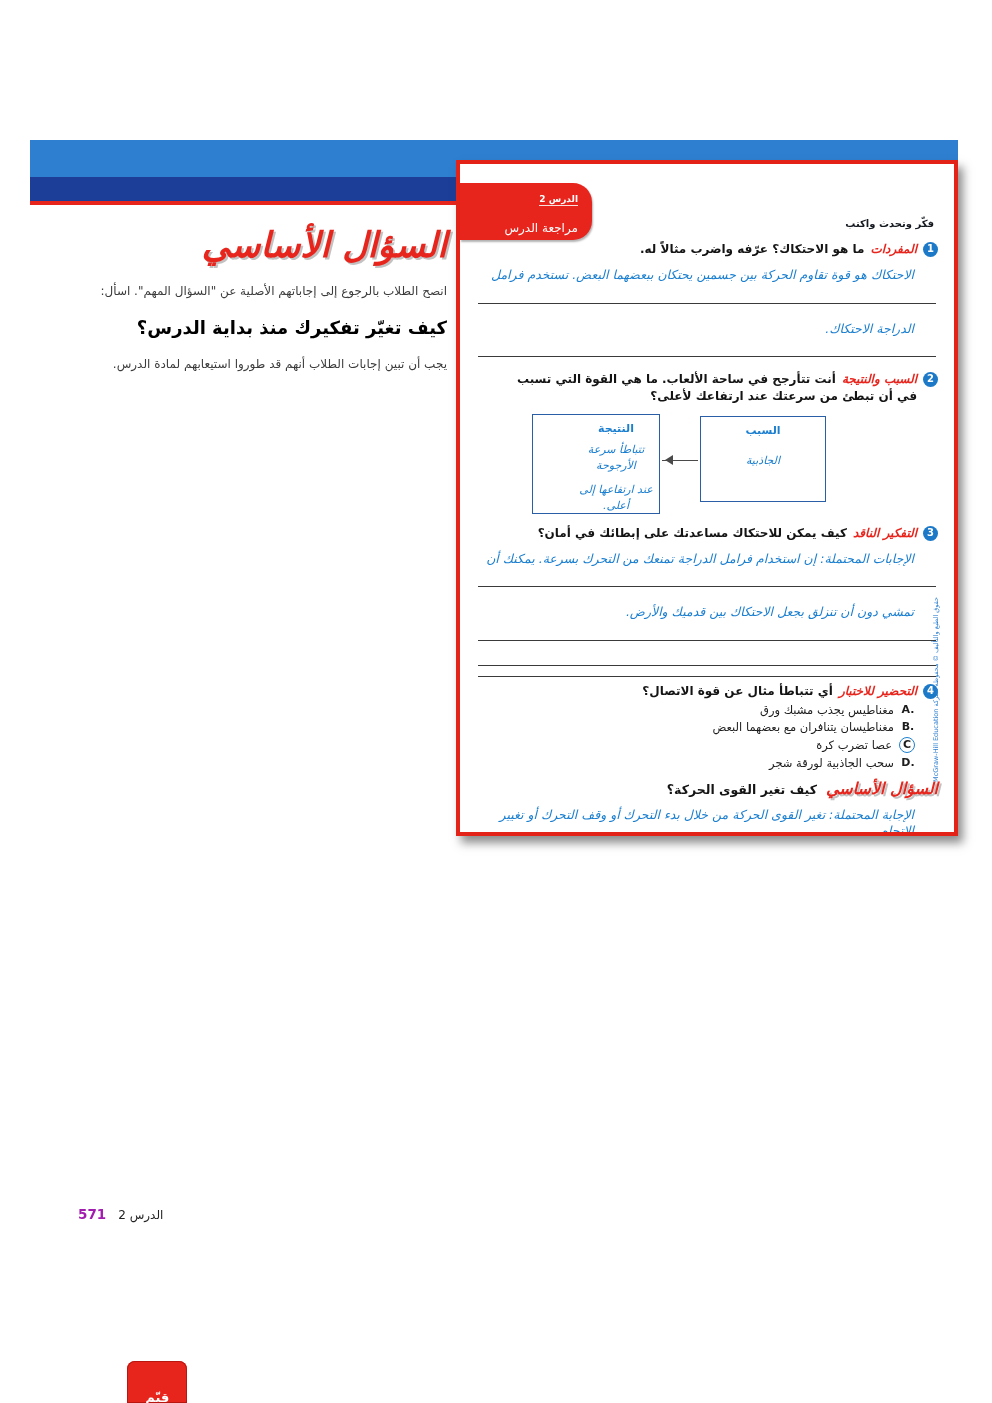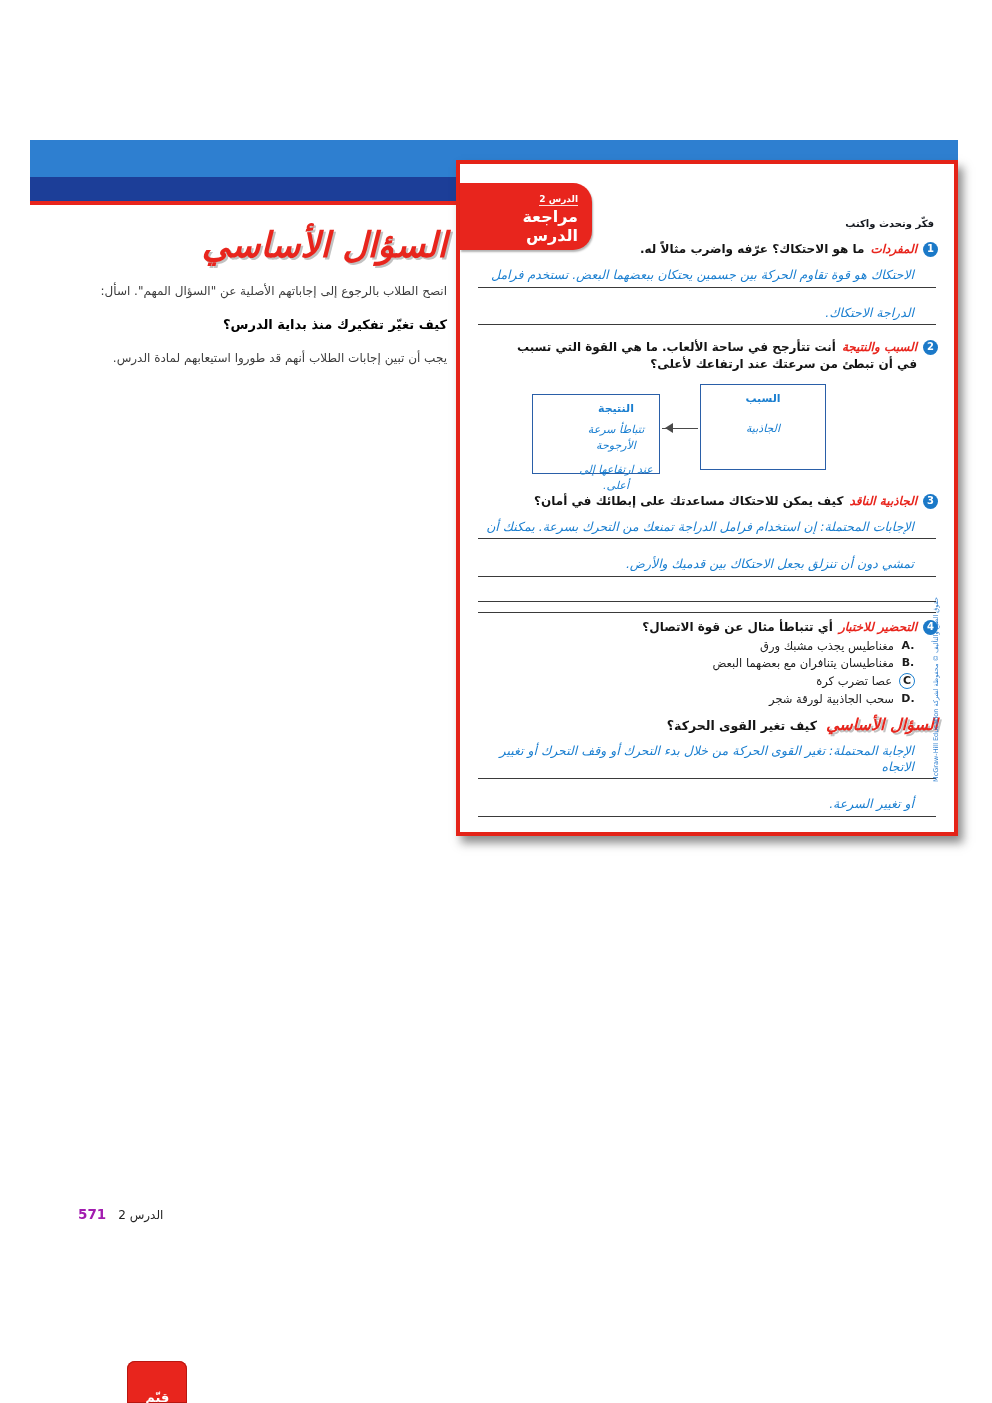--- a/index.html
+++ b/index.html
@@ -15,55 +15,55 @@
   .tab-active { background:#e8251d; color:#ffffff; border-radius:8px 8px 0 0; height:42px;
                 line-height:42px; padding:16px 18px; font-size:13px; letter-spacing:1px;
                 box-shadow:0 0 0 1px #b81710 inset; }
   .red-rule { position:absolute; left:30px; top:201px; width:428px; height:4px; background:#e8251d; }
 
   
   .teacher { position:absolute; left:75px; top:226px; width:372px; direction:rtl; text-align:right; }
   .fancy { color:#e8251d; font-weight:bold; font-style:italic; text-shadow:2px 2px 0 #c2c2c2; }
   .teacher-title { font-size:35px; line-height:1.1; padding-left:6px; }
   .teacher p { font-size:12px; color:#3c3c3c; line-height:1.85; margin-top:15px; text-align:justify; }
-  .teacher .bold-q { font-size:13px; font-weight:bold; color:#000; margin-top:15px; }
+  .teacher .bold-q { font-size:18px; font-weight:bold; color:#000; margin-top:15px; }
 
   
   .sheet { position:absolute; left:456px; top:160px; width:502px; height:676px; background:#ffffff;
            border:4px solid #e42318; box-shadow:5px 7px 9px rgba(50,50,50,0.55); overflow:hidden; }
   .lesson-tab { position:absolute; left:460px; top:183px; width:132px; background:#e8251d;
                 border-radius:0 19px 19px 0; color:#fff; direction:rtl; padding:4px 14px 5px 8px;
                 z-index:6; box-shadow:1px 2px 2px rgba(0,0,0,0.3); }
   .lesson-tab .l1 { font-size:9px; font-weight:bold; display:inline-block;
                     border-bottom:1px solid rgba(255,255,255,0.85); padding-bottom:1px; }
-  .lesson-tab .l2 { font-size:16px; font-weight:bold; margin-top:1px; }
+  .lesson-tab .l2 { font-size:12px; font-weight:normal; margin-top:15px; }
 
   .sheet-inner { position:absolute; inset:0; padding:54px 16px 8px 14px; direction:rtl; }
   .sheet-heading { font-size:10px; font-weight:bold; color:#14181f; margin:0 4px 12px 0; }
 
   .q-line { display:flex; align-items:flex-start; gap:6px; font-size:12px; line-height:1.45; margin-top:0; }
   .qnum { flex:0 0 auto; width:15px; height:15px; border-radius:50%; background:#1b79c8; color:#fff;
           font-size:10px; font-weight:bold; display:flex; align-items:center; justify-content:center; margin-top:1px; }
   .qlabel { color:#e8251d; font-weight:bold; font-style:italic; white-space:nowrap; }
   .qtext { font-weight:bold; color:#141414; }
   .q-cont { padding-right:21px; font-weight:bold; font-size:12px; color:#141414; line-height:1.45; }
 
   .ans { color:#1b7fd0; font-style:italic; font-size:12.5px; border-bottom:1.6px solid #3a3a3a;
-         padding:3px 22px 3px 0; margin:6px 2px 14px 4px; min-height:17px; line-height:1.3; }
+         padding:3px 22px 19px 0; margin:6px 2px 14px 4px; min-height:17px; line-height:1.3; }
   .ans.gap { margin-top:11px; }
   .blank-line { border-bottom:1.4px solid #3a3a3a; height:11px; margin:0 2px 0 4px; }
 
   .q2 { margin-top:12px; }
   .q3 { margin-top:9px; }
   .q4 { margin-top:6px; }
 
   .diagram { position:relative; height:104px; margin-top:6px; }
   .dbox { position:absolute; border:1.6px solid #2a5fa8; background:#fff; text-align:center; }
   .dbox-cause  { right:112px; top:4px;  width:126px; height:86px; }
-  .dbox-effect { right:278px; top:14px;  width:128px; height:80px;padding-left:40px; }
+  .dbox-effect { right:278px; top:2px;  width:128px; height:100px;padding-left:40px; }
   .dtitle { color:#1b7fd0; font-weight:bold; font-size:11px; margin-top:7px; }
   .dans   { color:#1b7fd0; font-style:italic; font-size:11px; line-height:1.5; }
   .dbox-cause .dans { margin-top:16px; }
   .dbox-effect .dans { margin-top:7px; }
   .d-arrow { position:absolute; right:240px; top:48px; width:36px; height:0; border-top:1.8px solid #4a4a4a; }
   .d-arrow::before { content:""; position:absolute; left:-2px; top:-6px; width:0; height:0;
                      border:5px solid transparent; border-right:8px solid #4a4a4a; }
 
   .choice { display:flex; align-items:center; gap:7px; font-size:11.5px; color:#1c1c1c;
             margin-top:3px; padding-right:23px; }
@@ -140,21 +140,21 @@
             <div class="dtitle">النتيجة</div>
             <div class="dans">تتباطأ سرعة الأرجوحة</div>
             <div class="dans">عند ارتفاعها إلى أعلى.</div>
           </div>
         </div>
       </div>
 
       <div class="q q3">
         <div class="q-line">
           <span class="qnum">3</span>
-          <span class="qlabel">الجاذبية الناقد</span>
+          <span class="qlabel">التفكير الناقد</span>
           <span class="qtext">كيف يمكن للاحتكاك مساعدتك على إبطائك في أمان؟</span>
         </div>
         <div class="ans">الإجابات المحتملة: إن استخدام فرامل الدراجة تمنعك من التحرك بسرعة. يمكنك أن</div>
         <div class="ans gap">تمشي دون أن تنزلق بجعل الاحتكاك بين قدميك والأرض.</div>
         <div class="blank-line" style="margin-top:14px;"></div>
         <div class="blank-line"></div>
       </div>
 
       <div class="q q4">
         <div class="q-line">

